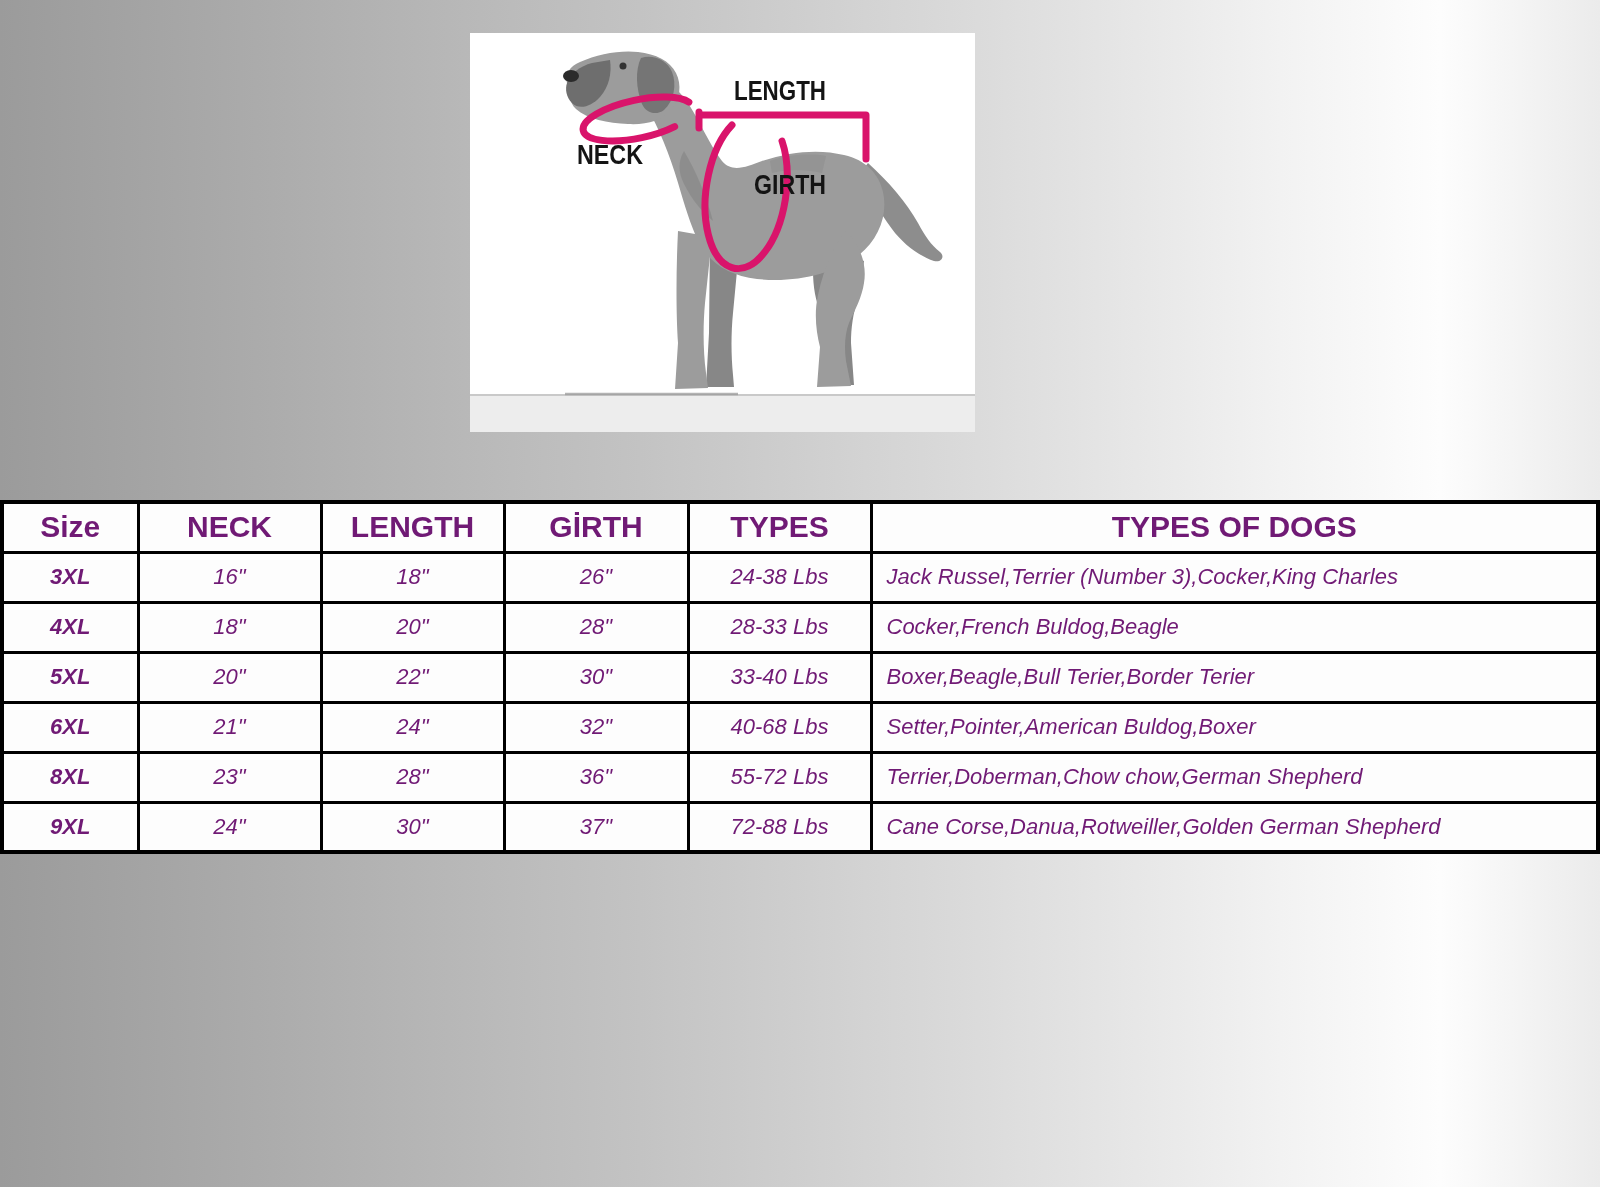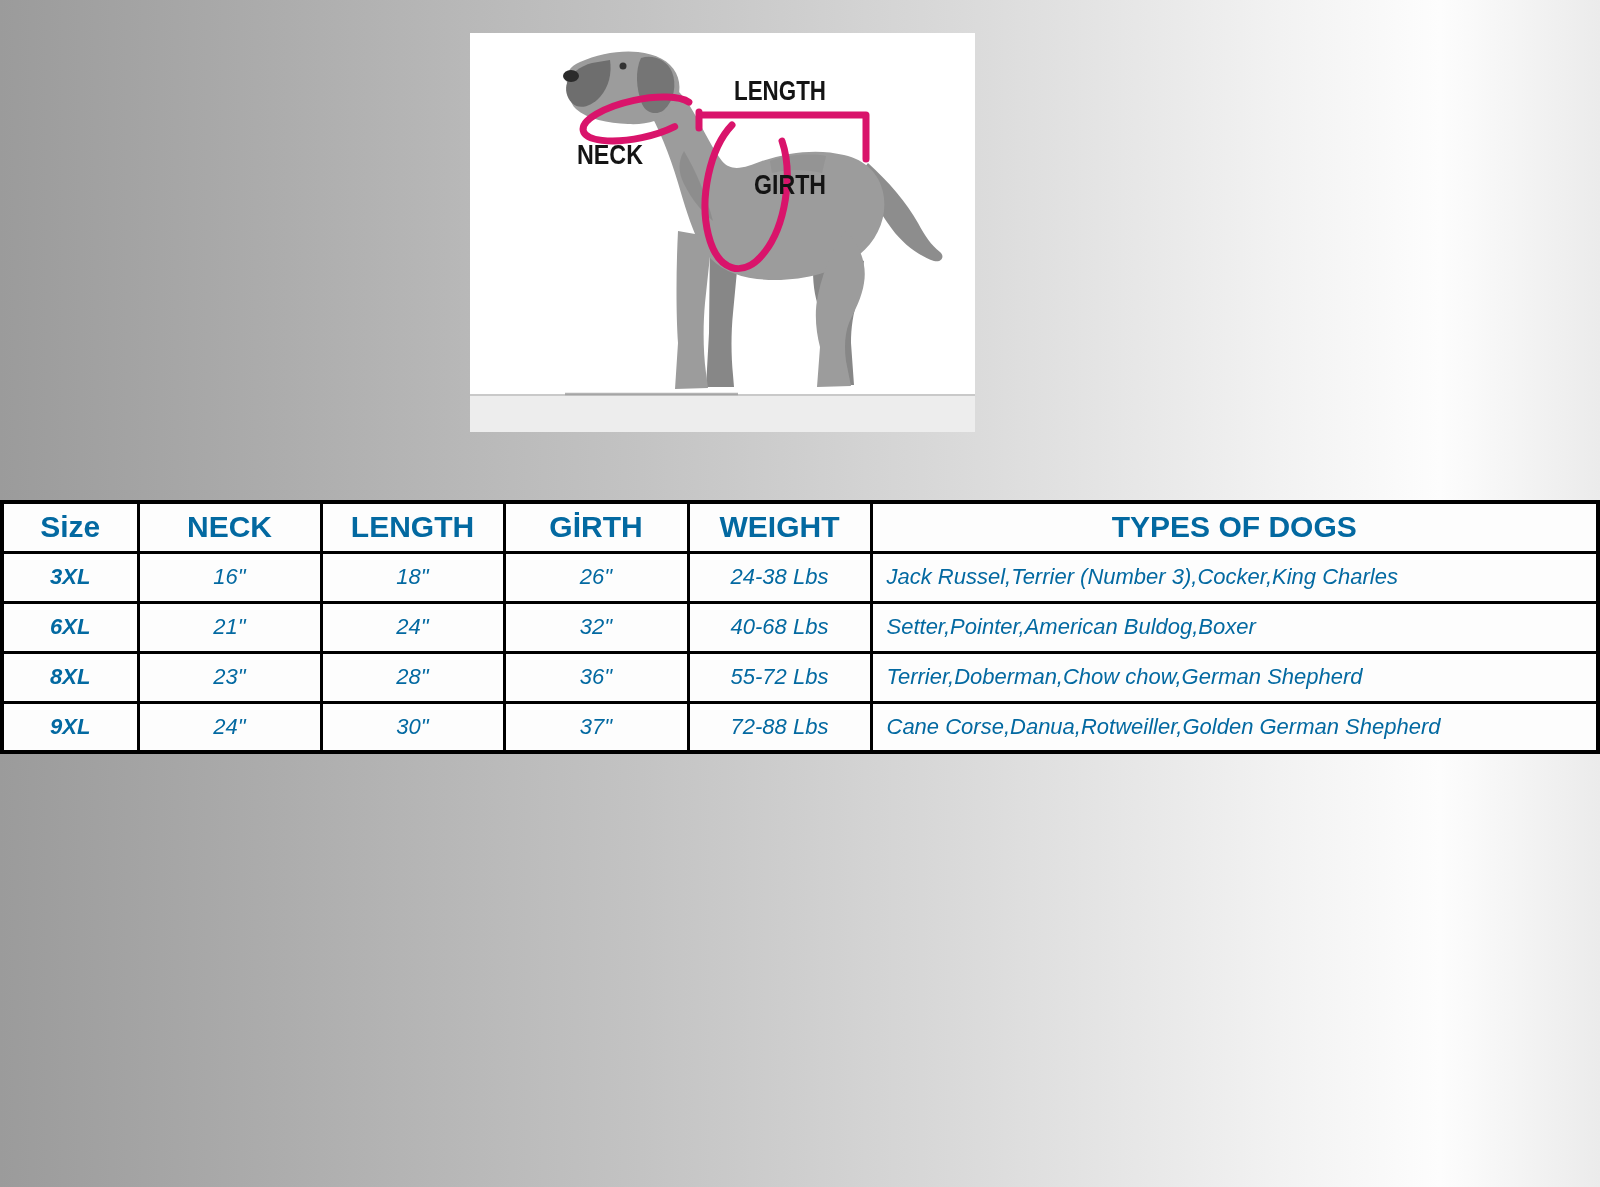--- a/index.html
+++ b/index.html
@@ -16,21 +16,21 @@
   }
   .diagram-panel svg { display:block; width:100%; height:100%; }
 
   table.size-table {
     position:absolute; left:0; top:500px; width:1600px;
     border-collapse:collapse; table-layout:fixed; background:#fdfdfd;
     border:4px solid #000;
   }
   .size-table th, .size-table td {
     border:3px solid #000; padding:0 4px; white-space:nowrap; overflow:hidden;
-    color:#0369a1;
+    color:#701a75;
   }
   .size-table th { height:50px; font-size:30px; font-weight:bold; text-align:center; }
   .size-table td { height:50px; font-size:22px; text-align:center;font-style:italic; }
   .size-table td.c-size { font-weight:bold; }
   .size-table td.c-types { text-align:left; padding-left:14px; }
   col.w-size   { width:136px; }
   col.w-neck   { width:183px; }
   col.w-length { width:183px; }
   col.w-girth  { width:184px; }
   col.w-weight { width:183px; }
@@ -106,32 +106,48 @@
     <col class="w-girth">
       <col class="w-weight">
       <col class="w-types">
   </colgroup>
   <thead>
     <tr>
       <th>Size</th>
       <th>NECK</th>
       <th>LENGTH</th>
       <th>GİRTH</th>
-      <th>WEIGHT</th>
+      <th>TYPES</th>
       <th>TYPES OF DOGS</th>
     </tr>
   </thead>
   <tbody>
       <tr>
     <td class="c-size">3XL</td>
     <td class="c-neck">16"</td>
     <td class="c-length">18"</td>
     <td class="c-girth">26"</td>
     <td class="c-weight">24-38 Lbs</td>
     <td class="c-types">Jack Russel,Terrier (Number 3),Cocker,King Charles</td>
+  </tr>
+      <tr>
+    <td class="c-size">4XL</td>
+    <td class="c-neck">18"</td>
+    <td class="c-length">20"</td>
+    <td class="c-girth">28"</td>
+    <td class="c-weight">28-33 Lbs</td>
+    <td class="c-types">Cocker,French Buldog,Beagle</td>
+  </tr>
+      <tr>
+    <td class="c-size">5XL</td>
+    <td class="c-neck">20"</td>
+    <td class="c-length">22"</td>
+    <td class="c-girth">30"</td>
+    <td class="c-weight">33-40 Lbs</td>
+    <td class="c-types">Boxer,Beagle,Bull Terier,Border Terier</td>
   </tr>
       <tr>
     <td class="c-size">6XL</td>
     <td class="c-neck">21"</td>
     <td class="c-length">24"</td>
     <td class="c-girth">32"</td>
     <td class="c-weight">40-68 Lbs</td>
     <td class="c-types">Setter,Pointer,American Buldog,Boxer</td>
   </tr>
       <tr>

